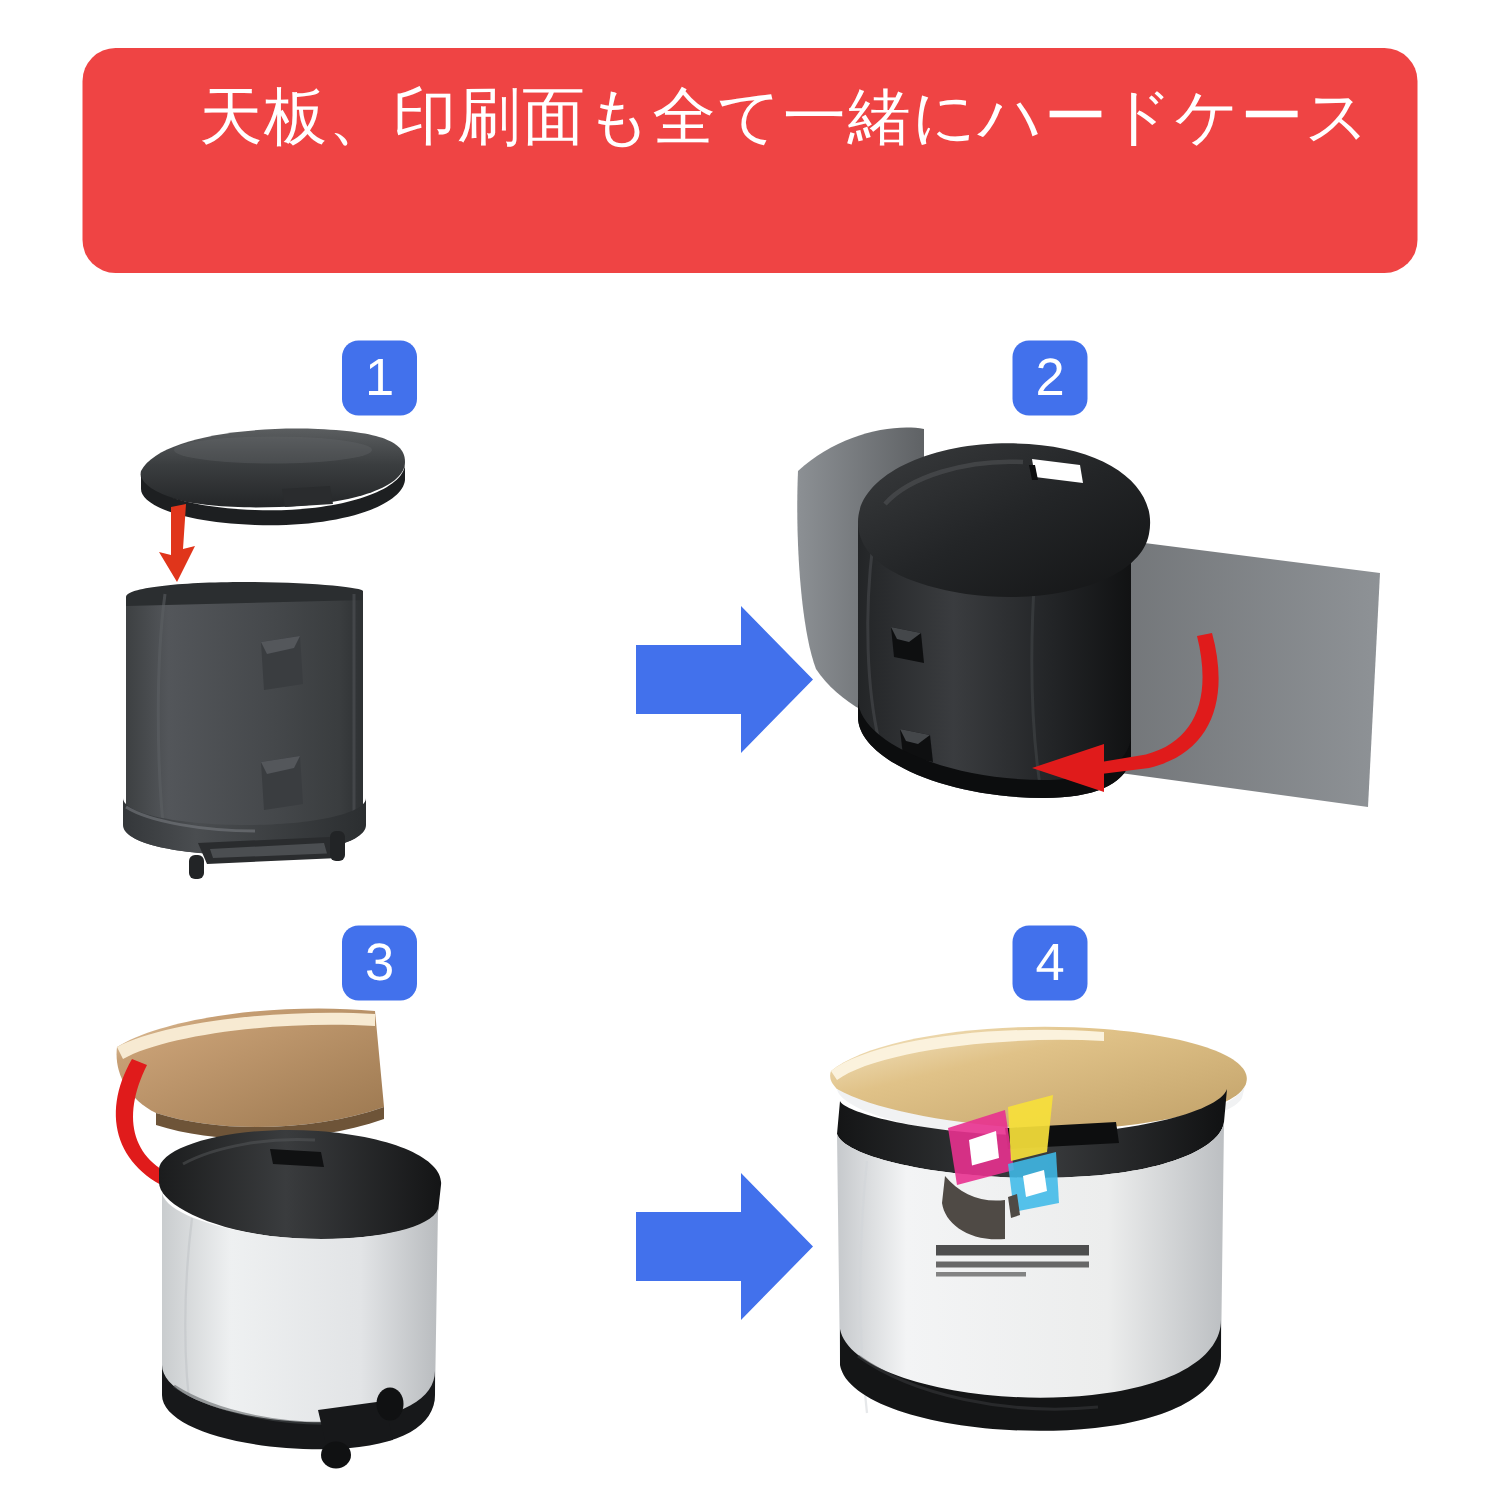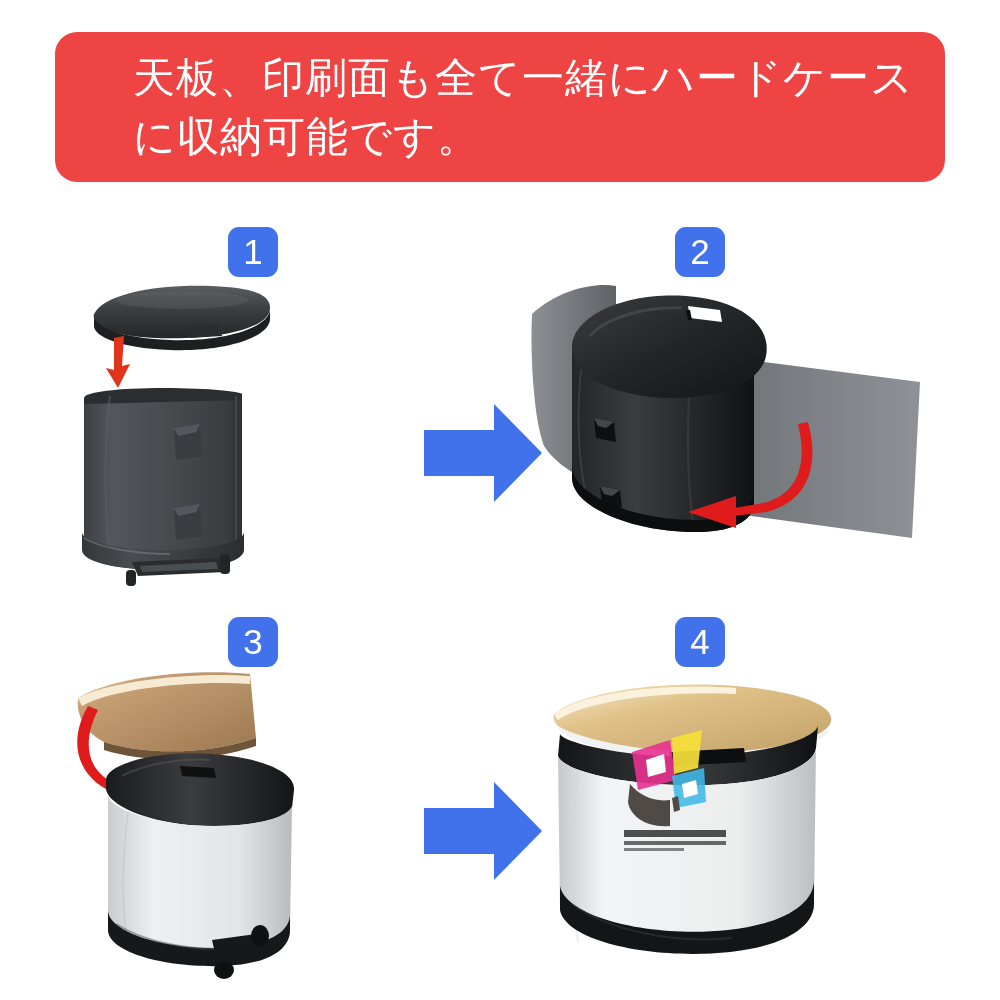--- a/index.html
+++ b/index.html
@@ -73,21 +73,20 @@
   #arrow-1 { left: 424px; top: 404px; }
   #arrow-2 { left: 424px; top: 782px; }
 
   svg { display: block; overflow: visible; }
 </style>
 </head>
 <body>
 
 <div id="header-banner">
   <div class="hline">天板、印刷面も全て一緒にハードケース</div>
-  <div class="hline">に収納可能です。</div>
 </div>
 
 <div class="step-cell" id="step-1">
   <div class="step-badge">1</div>
 
   <div class="stage">
     <svg width="380" height="320" viewBox="0 0 380 320">
       <defs>
         <linearGradient id="lidG1" x1="0" y1="0" x2="0" y2="1">
           <stop offset="0" stop-color="#5b5e60"></stop>

